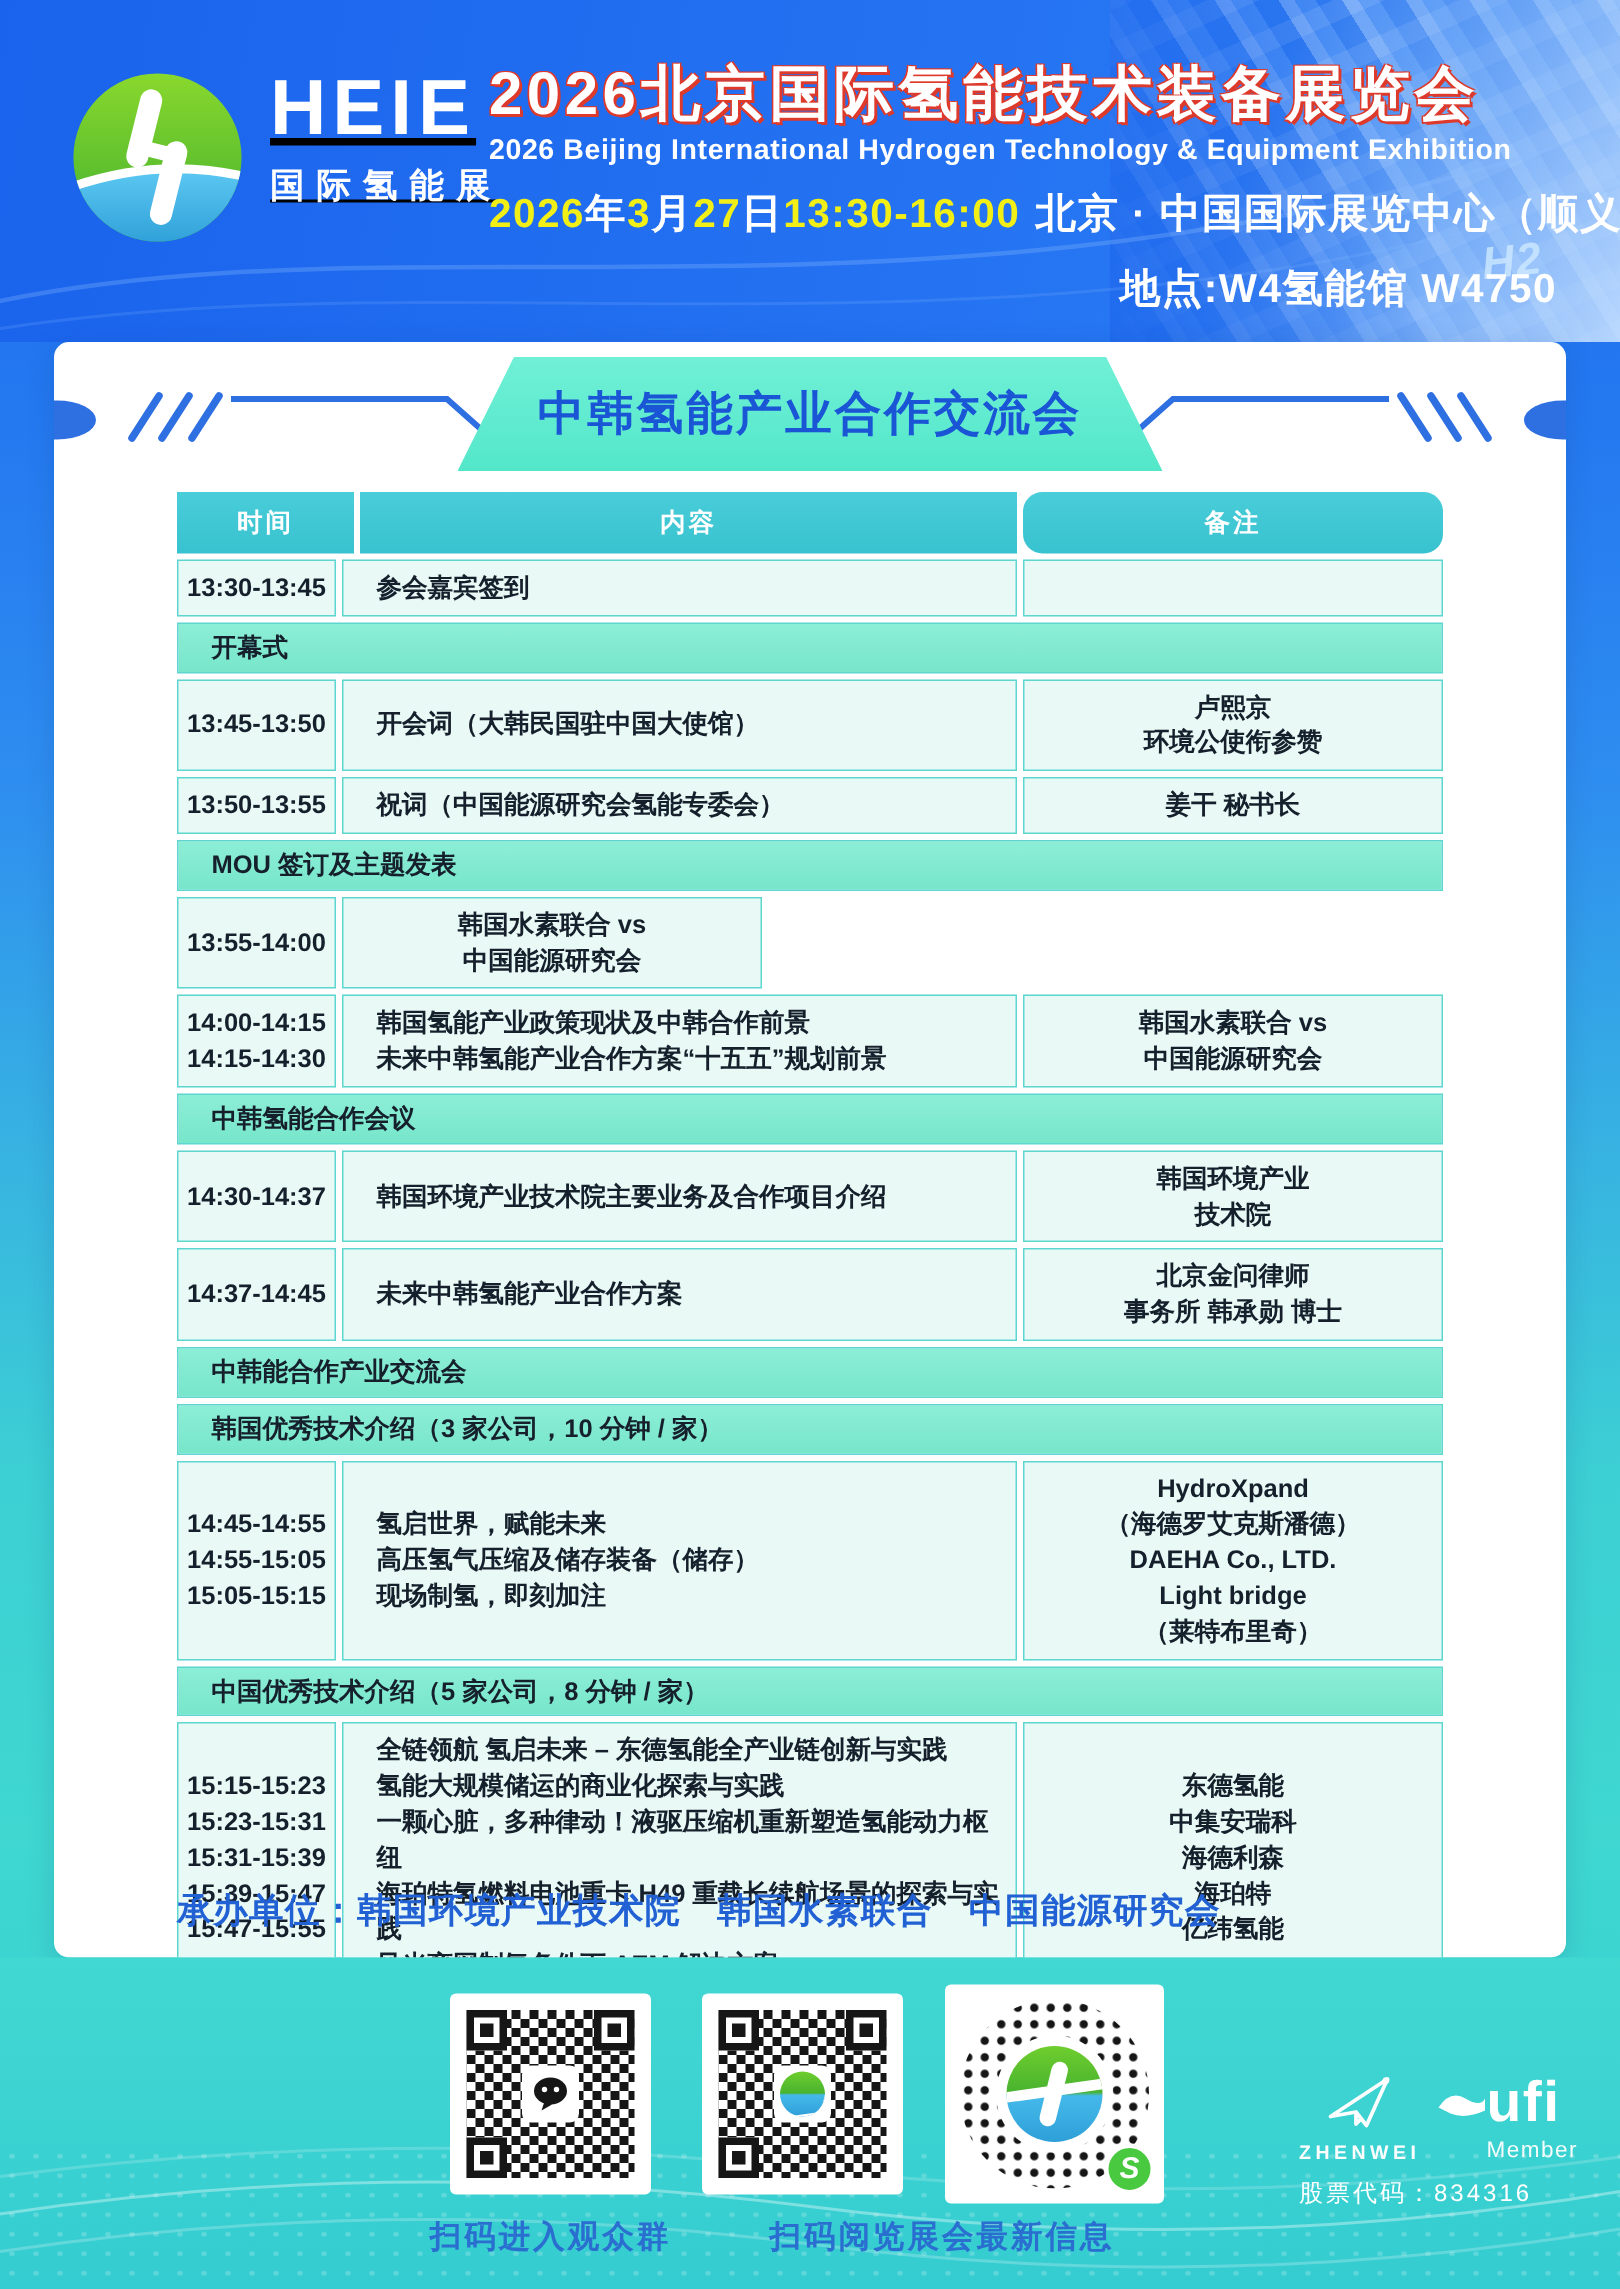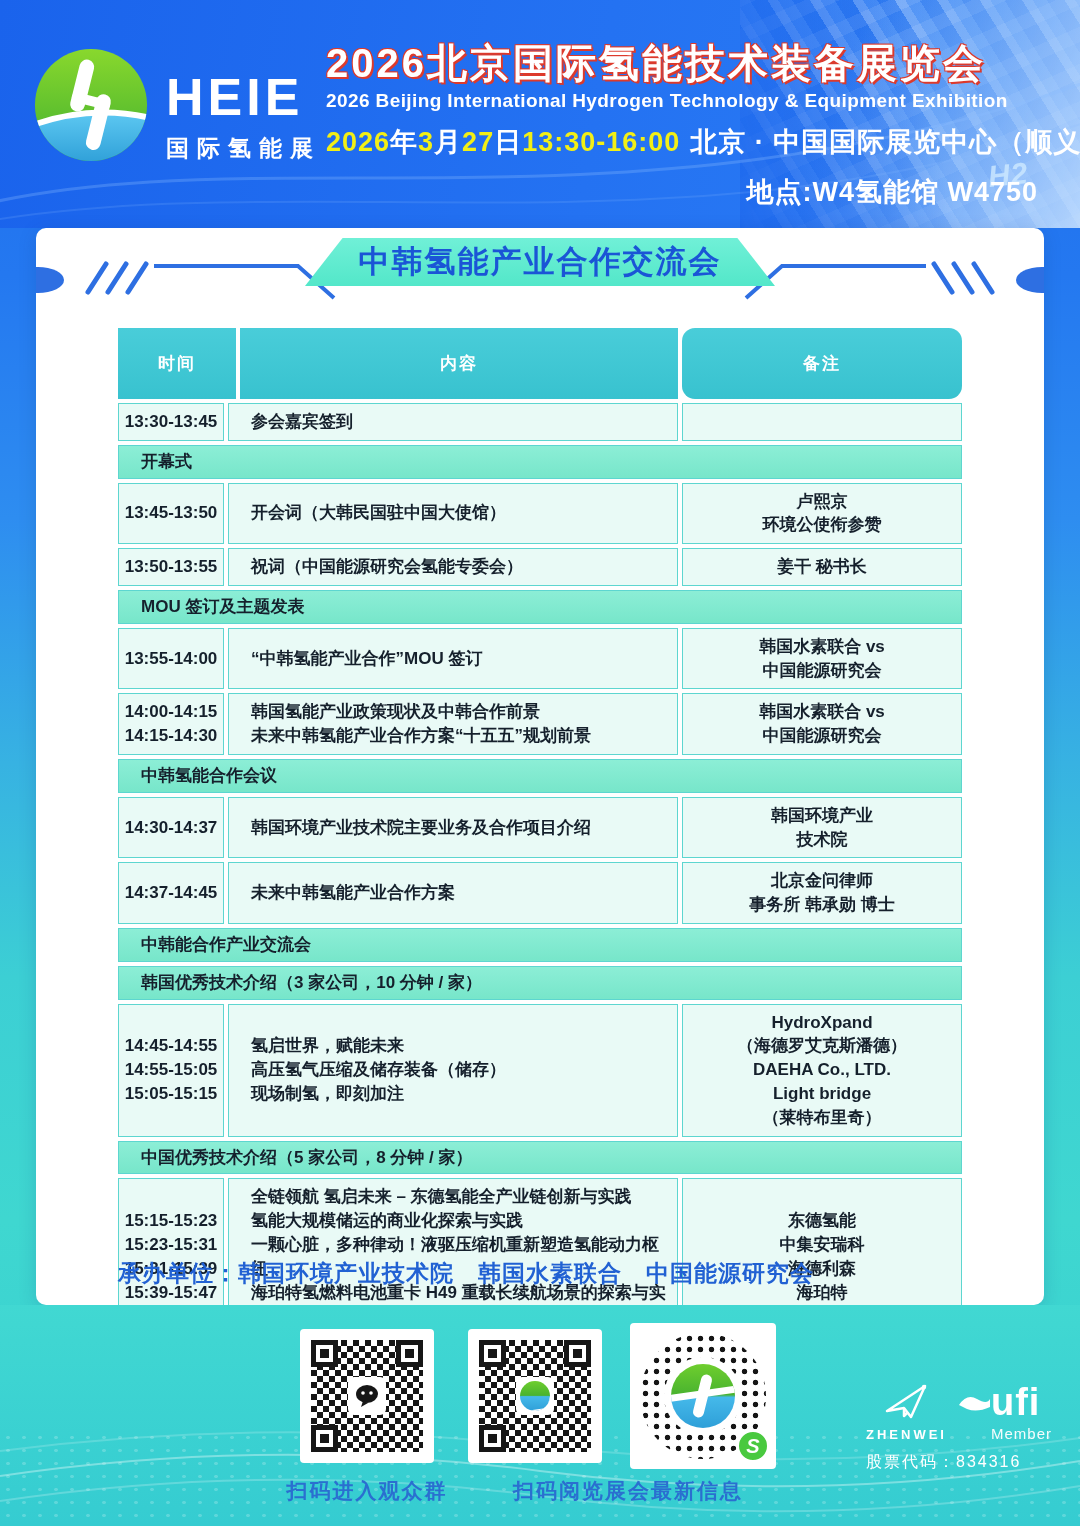--- a/index.html
+++ b/index.html
@@ -16,51 +16,51 @@
       linear-gradient(115deg, rgba(120,170,245,0) 30%, rgba(150,195,250,.55) 58%, rgba(210,232,255,.9) 100%),
       repeating-linear-gradient(58deg, rgba(255,255,255,.32) 0 9px, rgba(150,192,248,.28) 9px 21px, rgba(40,100,220,.16) 21px 36px),
       repeating-linear-gradient(-24deg, rgba(255,255,255,.16) 0 14px, rgba(90,150,240,.12) 14px 34px);
   }
   .photo::after{ content:""; position:absolute; inset:0;
     background:linear-gradient(75deg,#1f6aee 0%, rgba(31,106,238,0) 55%); }
   .h2-label{ position:absolute; right:52px; top:158px; font-size:30px; font-weight:700; font-style:italic;
     color:rgba(205,232,255,.8); letter-spacing:1px; transform:rotate(-6deg); }
   .hdr-swoosh{ position:absolute; inset:0; pointer-events:none; }
 
-  .logo-wrap{ position:absolute; left:32px; top:46px; display:flex; align-items:flex-end; }
+  .logo-wrap{ position:absolute; left:46px; top:46px; display:flex; align-items:flex-start;text-decoration:underline; }
   .brand{ margin-left:16px; color:#fff; }
   .brand-name{ font-size:52px; font-weight:700; letter-spacing:4px; line-height:1; }
   .brand-tag{ font-size:23px; font-weight:700; letter-spacing:8px; margin-top:10px; }
 
   .title-block{ position:absolute; left:326px; top:40px; width:712px; color:#fff; }
   .t-cn{ font-size:40px; font-weight:700; letter-spacing:3px; line-height:1.15; white-space:nowrap;
     text-shadow:2px 2px 0 #dd3a2c, -1px -1px 0 #dd3a2c, 1px -1px 0 #dd3a2c, -1px 1px 0 #dd3a2c; }
   .t-en{ font-size:19px; font-weight:700; margin-top:4px; letter-spacing:.4px; white-space:nowrap; }
   .t-date{ font-size:27px; font-weight:700; margin-top:12px; letter-spacing:1px; white-space:nowrap; }
   .t-date .y{ color:#f2ef16; }
   .t-date .venue{ margin-left:10px; }
   .t-loc{ font-size:27px; font-weight:700; margin-top:14px; letter-spacing:1px;text-align:right; }
 
   
   .card{ position:absolute; left:36px; top:228px; width:1008px; height:1077px; background:#fff;
     border-radius:10px; overflow:hidden; box-shadow:0 4px 18px rgba(20,60,120,.18); }
 
   .banner{ position:relative; height:88px; padding-top:10px; }
-  .trap{ width:470px; height:48px; margin:0 auto; display:flex; align-items:center; justify-content:center;
+  .trap{ width:470px; height:76px; margin:0 auto; display:flex; align-items:center; justify-content:center;
     background:linear-gradient(180deg,#70f0d7,#53e7c9);
     clip-path:polygon(8% 0, 92% 0, 100% 100%, 0 100%); }
   .trap-title{ font-size:31px; font-weight:700; color:#1a55d6; letter-spacing:2px; }
   .deco{ position:absolute; top:22px; }
   .deco.left{ left:0; } .deco.right{ right:0; transform:scaleX(-1); }
 
   
   .tbl{ margin:12px 82px 0 82px; font-size:17px; color:#15202c; }
   .hrow{ display:flex; gap:4px; }
   .hcell{ background:linear-gradient(180deg,#49cdd9,#38c2cf); color:#fff; font-weight:700; text-align:center;
-    padding:24px 0; letter-spacing:2px; }
+    padding:9px 0; letter-spacing:2px; }
   .hcell.c1{ width:118px; } .hcell.c2{ flex:1; } .hcell.c3{ width:280px;border-radius:13px; }
   .item-row{ display:flex; gap:4px; margin-top:4px; line-height:1.4; }
   .cell{ background:#e9faf6; border:1px solid #5dd6d0; font-weight:600; }
   .cell.time{ width:106px; display:flex; flex-direction:column; justify-content:center; align-items:center;
     text-align:center; padding:6px 2px; }
   .cell.content{ flex:1; display:flex; flex-direction:column; justify-content:center; padding:6px 10px 6px 22px; }
   .cell.note{ width:280px; display:flex; flex-direction:column; justify-content:center; align-items:center;
     text-align:center; padding:6px 6px; }
   .sec-row{ margin-top:4px; background:linear-gradient(180deg,#8ceed6,#77e6ca); border:1px solid #5dd6d0;
     font-weight:700; padding:4px 0 4px 22px; line-height:1.4; }
@@ -229,23 +229,20 @@
             </div>
             <div class="cell note">
               <div>姜干 秘书长</div>
             </div>
           </div>
           <div class="sec-row">MOU 签订及主题发表</div>
           <div class="item-row">
             <div class="cell time">
               <div>13:55-14:00</div>
             </div>
-            <div class="cell content">
-              <div>“中韩氢能产业合作”MOU 签订</div>
-            </div>
             <div class="cell note">
               <div>韩国水素联合 vs</div>
               <div>中国能源研究会</div>
             </div>
           </div>
           <div class="item-row">
             <div class="cell time">
               <div>14:00-14:15</div>
               <div>14:15-14:30</div>
             </div>

